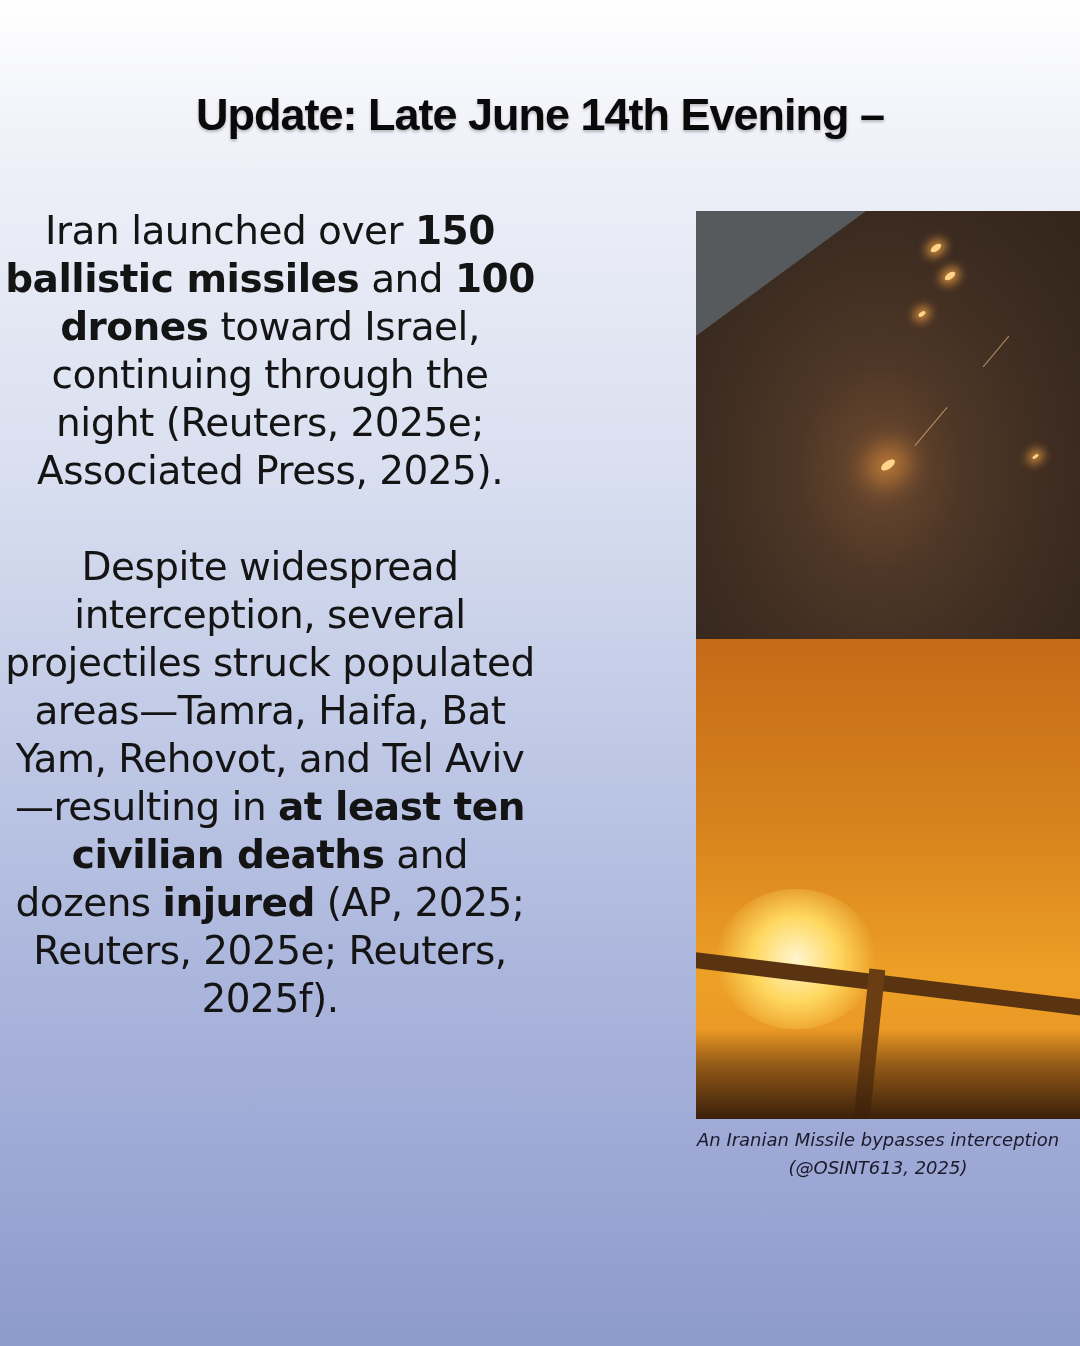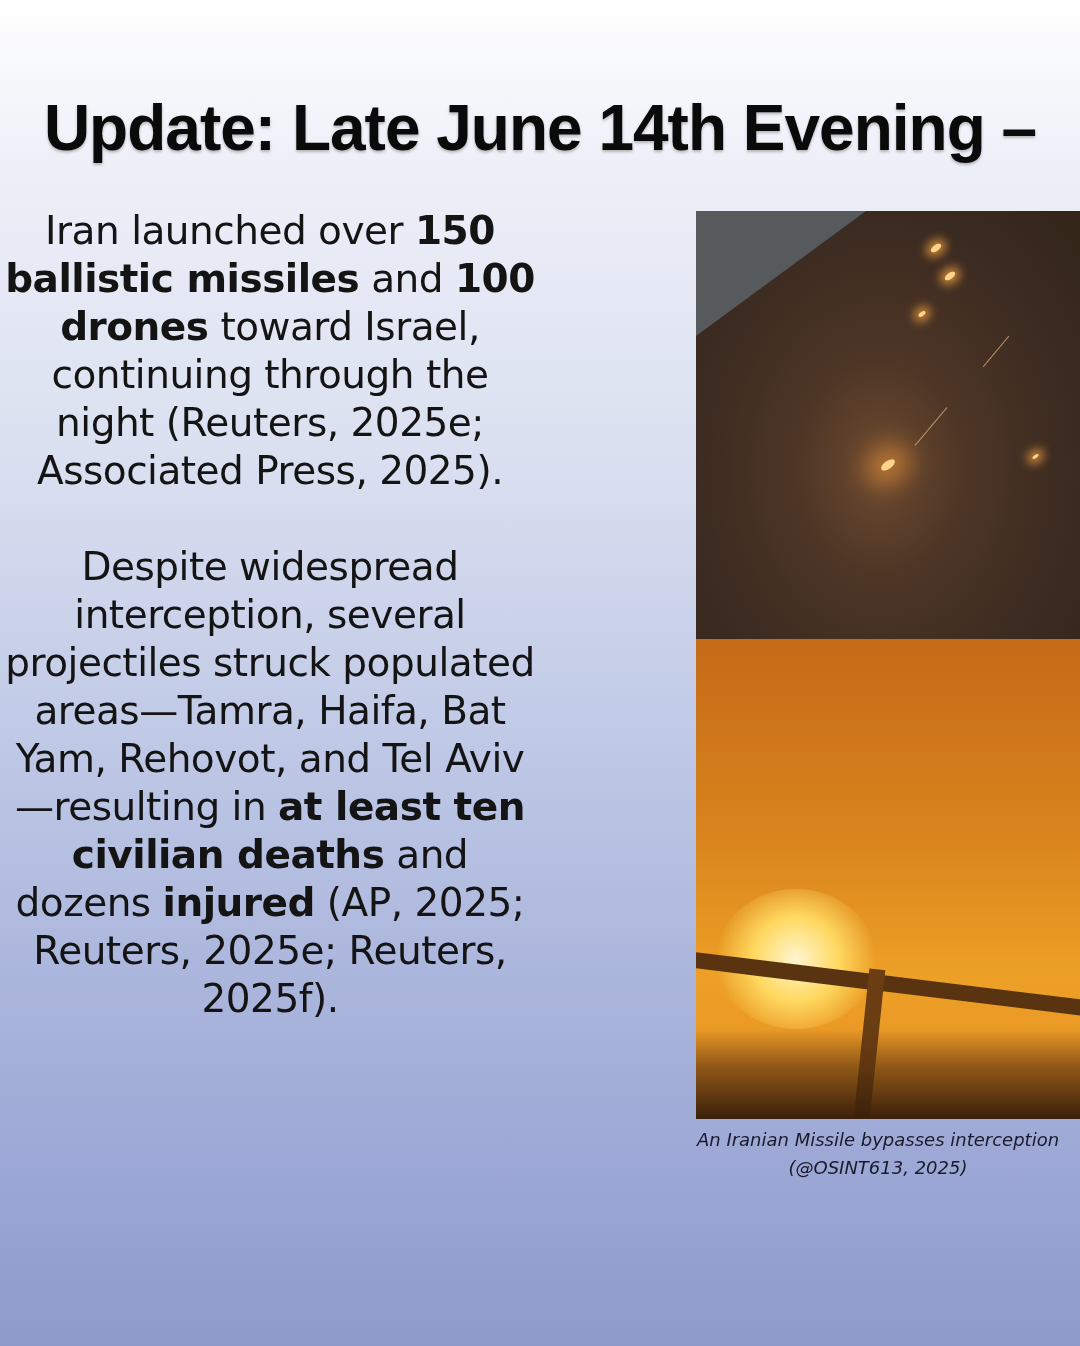--- a/index.html
+++ b/index.html
@@ -13,21 +13,21 @@
       position: relative;
     }
     .title {
       position: absolute;
       top: 50px;
       left: 0;
       width: 1080px;
       text-align: center;
       font-family: "Liberation Sans", sans-serif;
       font-weight: bold;
-      font-size: 64px;
+      font-size: 45px;
       line-height: 70px;
       letter-spacing: -1px;
       color: #0a0a0a;
       text-shadow: 0 2px 3px rgba(0,0,0,0.25);
     }
     .title span { display: block; }
     .body-col {
       position: absolute;
       top: 207px;
       left: 0;

